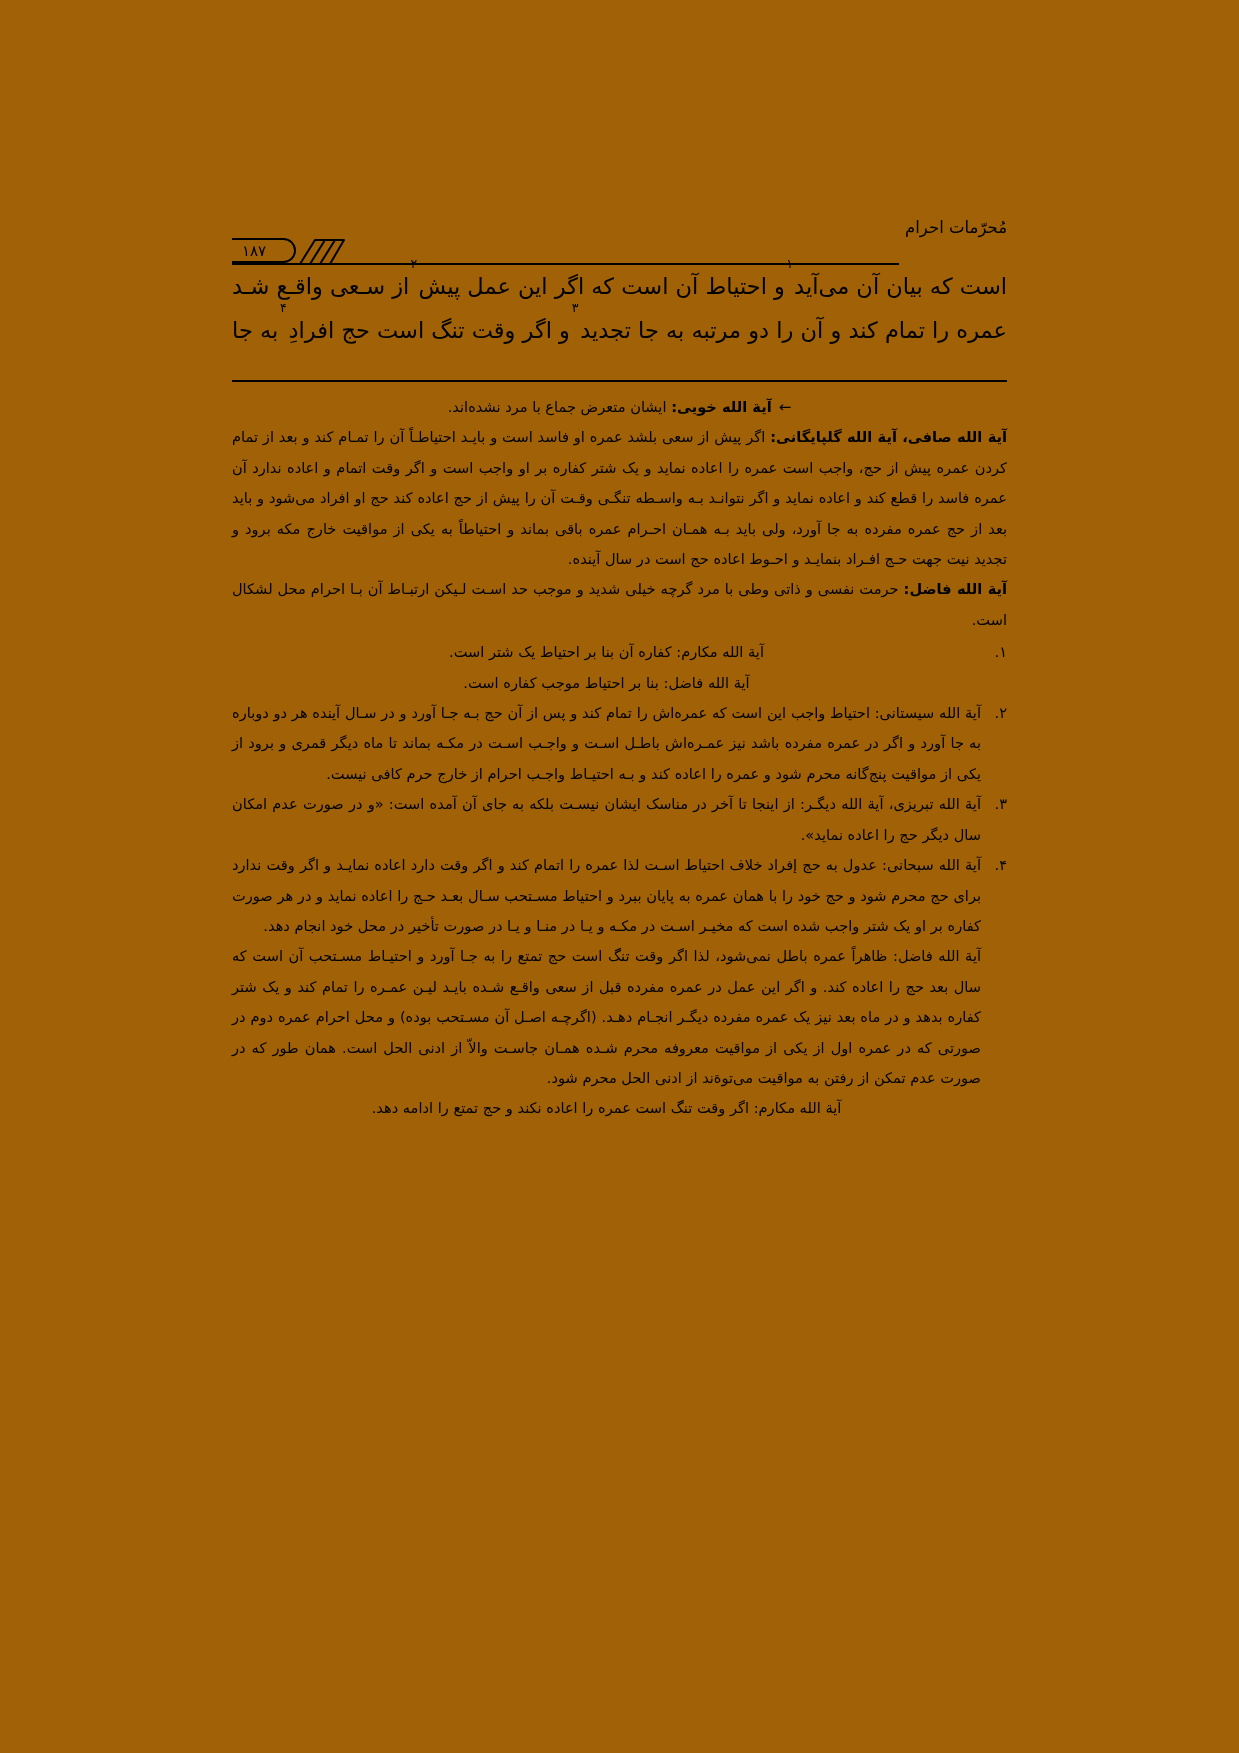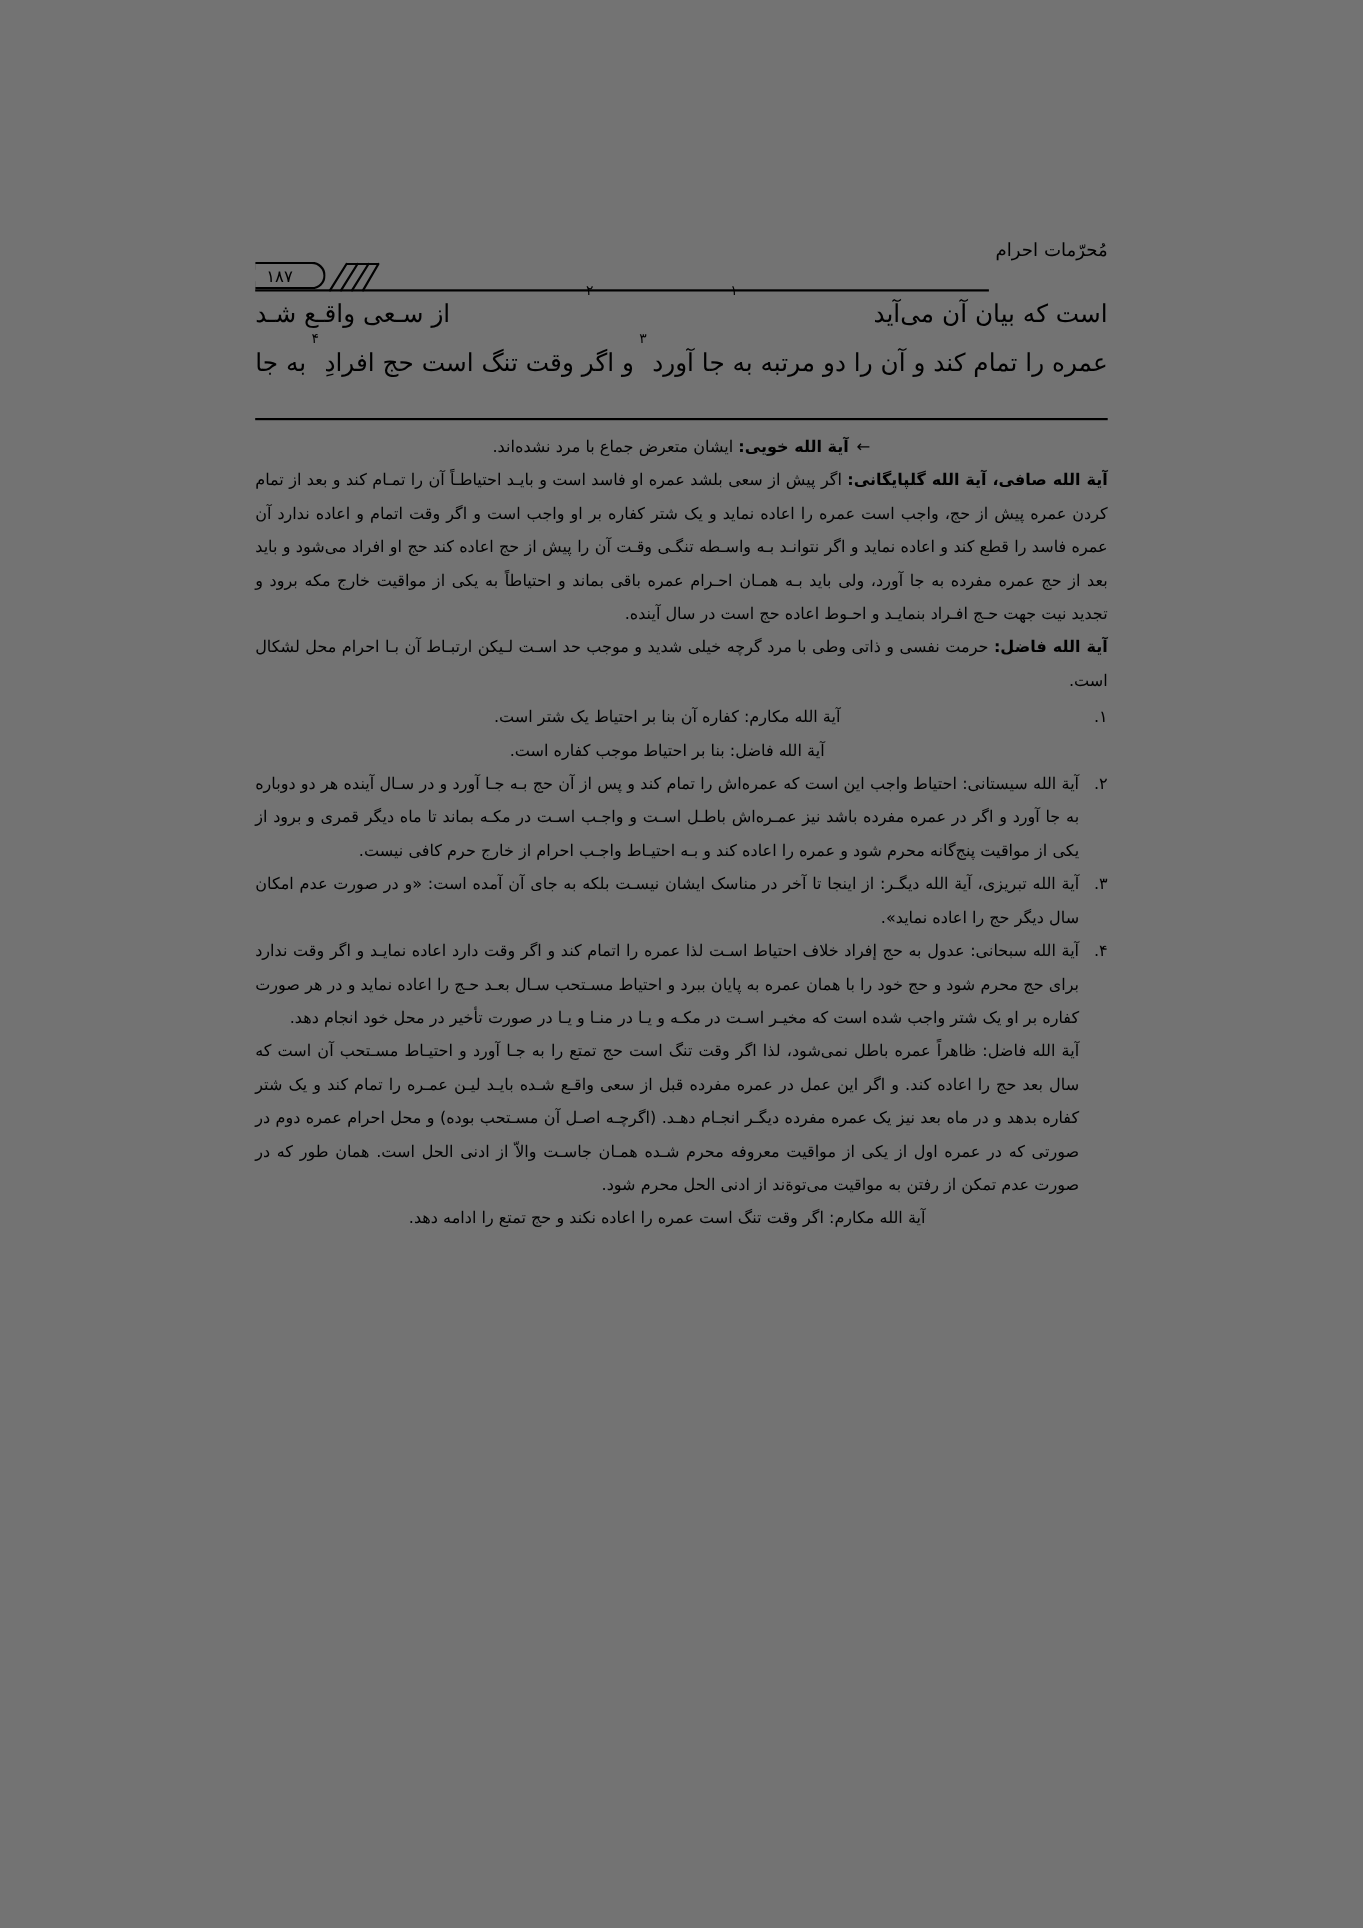--- a/index.html
+++ b/index.html
@@ -9,21 +9,21 @@
     background: #ffffff;
   }
   body {
     font-family: "DejaVu Sans", "Liberation Sans", sans-serif;
     color: #000000;
   }
   .page {
     position: relative;
     width: 1239px;
     height: 1753px;
-    background: #737373;
+    background: #a16207;
     margin: 0 auto;
     overflow: hidden;
     box-sizing: border-box;
   }
 
   
   .header-zone {
     position: absolute;
     top: 218px;
     right: 232px;
@@ -219,25 +219,26 @@
           <path d="M21 4 L50 4" stroke="#000" stroke-width="2" fill="none"></path>
         </svg>
       </div>
     </div>
   </div>
 
   <div class="body-main">
     <div class="ln stretch">
       <span>است که بیان آن می‌آید</span>
         <sup class="fn">۱</sup>
+      <span>و احتیاط آن است که اگر این عمل پیش</span>
         <sup class="fn">۲</sup>
       <span>از سـعی واقـع شـد</span>
     </div>
     <div class="ln stretch">
-      <span>عمره را تمام کند و آن را دو مرتبه به جا آورد</span>
+      <span>عمره را تمام کند و آن را دو مرتبه به جا تجدید</span>
         <sup class="fn">۳</sup>
       <span>و اگر وقت تنگ است حج افرادِ</span>
         <sup class="fn">۴</sup>
       <span>به جا</span>
     </div>
   </div>
 
   <div class="notes-rule"></div>
 
   <div class="notes">

